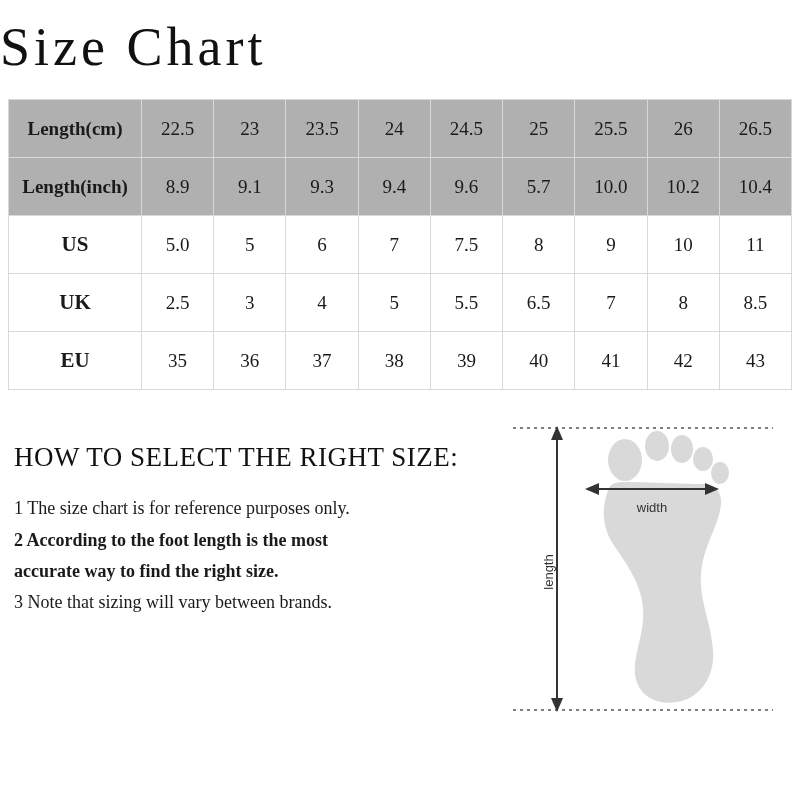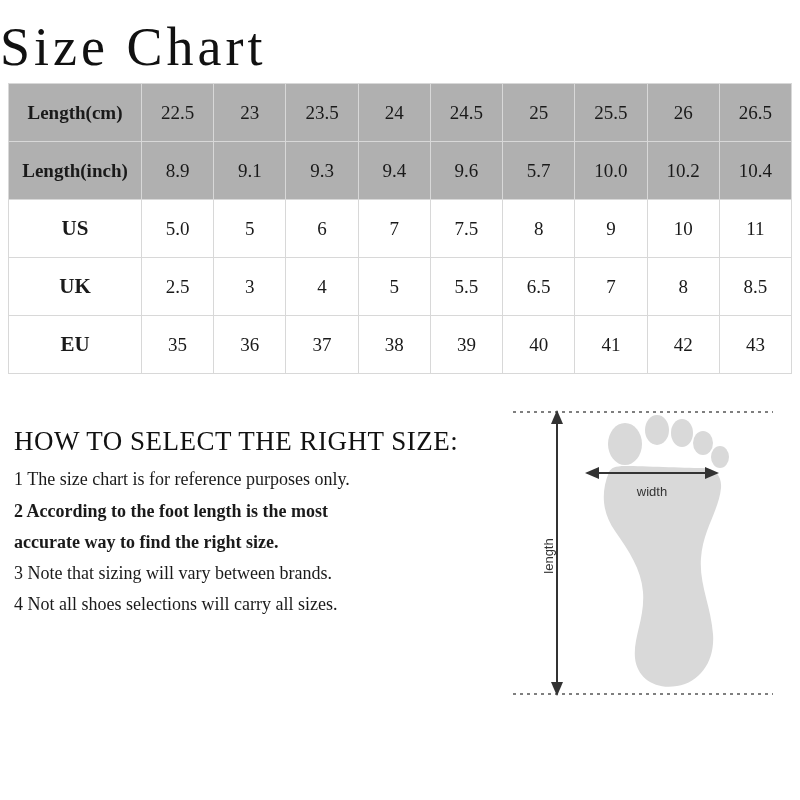--- a/index.html
+++ b/index.html
@@ -35,21 +35,21 @@
   }
 
   
   .table-wrap {
     padding: 0 8px;
   }
   table.size-table {
     width: 784px;
     border-collapse: collapse;
     table-layout: fixed;
-    margin: 0 auto;
+    margin: 16px auto;
   }
   table.size-table td, table.size-table th {
     border: 1px solid #d8d8d8;
     text-align: center;
     vertical-align: middle;
     height: 57px;
     font-family: "Liberation Serif", serif;
     font-size: 19px;
     color: #1a1a1a;
     font-weight: 400;
@@ -84,21 +84,21 @@
     position: absolute;
     left: 14px;
     top: 0;
     width: 470px;
   }
   .howto-title {
     font-family: "Liberation Serif", serif;
     font-size: 27px;
     letter-spacing: 0.5px;
     color: #111111;
-    margin-bottom: 8px;
+    margin-bottom: 21px;
   }
   .howto-list {
     font-family: "Liberation Serif", serif;
     font-size: 18px;
     line-height: 1.62;
     color: #1a1a1a;
   }
   .howto-list .item {
     margin-bottom: 2px;
   }
@@ -199,21 +199,20 @@
 
   <div class="lower">
 
     <div class="howto">
       <div class="howto-title">HOW TO SELECT THE RIGHT SIZE:</div>
       <div class="howto-list">
         <div class="item">1 The size chart is for reference purposes only.</div>
         <div class="item bold">2 According to the foot length is the most</div>
         <div class="item bold">accurate way to find the right size.</div>
         <div class="item">3 Note that sizing will vary between brands.</div>
-        <div class="item">4 Not all shoes selections will carry all sizes.</div>
       </div>
     </div>
 
     <div class="diagram">
       <svg width="280" height="310" viewBox="0 0 280 310" xmlns="http://www.w3.org/2000/svg">
 
         <g fill="#d9d9d9">
           <ellipse cx="120" cy="38" rx="17" ry="21"></ellipse>
           <ellipse cx="152" cy="24" rx="12" ry="15"></ellipse>
           <ellipse cx="177" cy="27" rx="11" ry="14"></ellipse>

